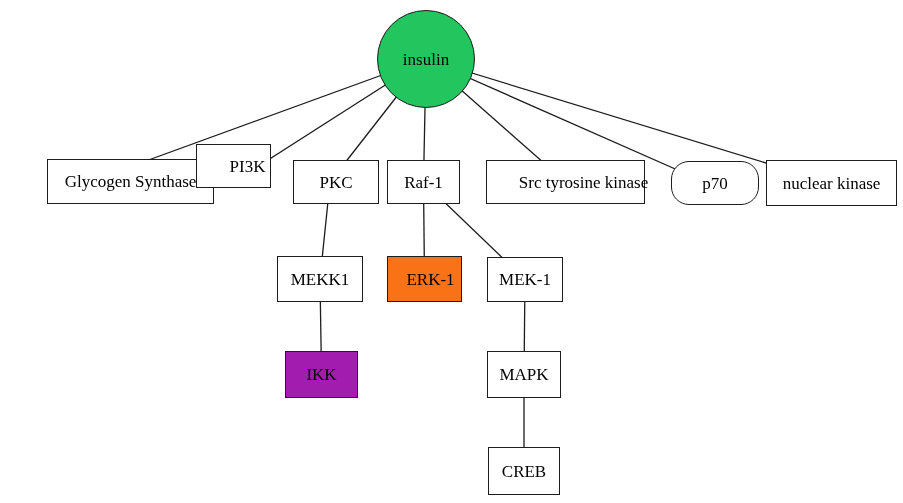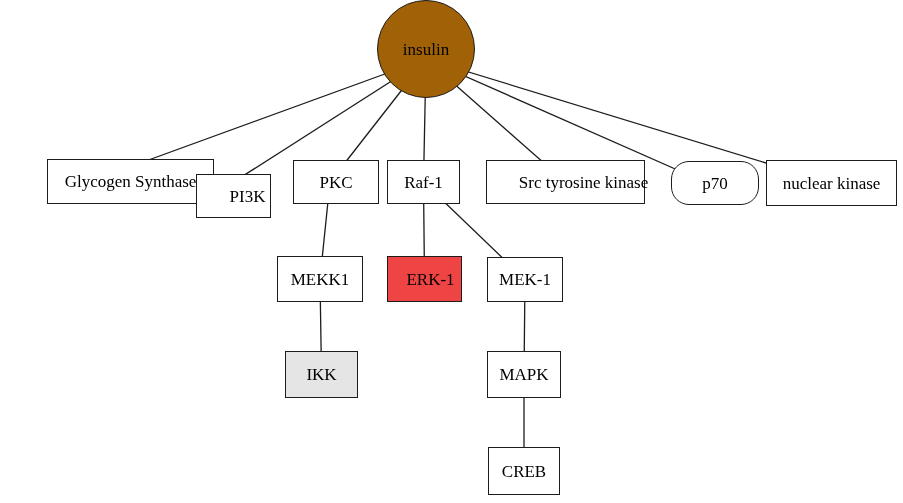--- a/index.html
+++ b/index.html
@@ -57,54 +57,54 @@
       <line x1="426" y1="59" x2="707" y2="183" stroke="#1c1c1c" stroke-width="1.3"></line>
       <line x1="426" y1="59" x2="831.5" y2="183" stroke="#1c1c1c" stroke-width="1.3"></line>
       <line x1="330" y1="182" x2="320" y2="279" stroke="#1c1c1c" stroke-width="1.3"></line>
       <line x1="320" y1="279" x2="321.5" y2="374.5" stroke="#1c1c1c" stroke-width="1.3"></line>
       <line x1="423.5" y1="182" x2="424.5" y2="279" stroke="#1c1c1c" stroke-width="1.3"></line>
       <line x1="423.5" y1="182" x2="525" y2="279.5" stroke="#1c1c1c" stroke-width="1.3"></line>
       <line x1="525" y1="279.5" x2="524" y2="374.5" stroke="#1c1c1c" stroke-width="1.3"></line>
       <line x1="524" y1="374.5" x2="524" y2="471" stroke="#1c1c1c" stroke-width="1.3"></line>
     </svg>
   <div id="nodes-layer">
-      <div class="node circle" style="left: 377px; top: 0; width: 98px; height: 98px; background: #a16207;">
+      <div class="node circle" style="left: 377px; top: 10px; width: 98px; height: 98px; background: #22c55e;">
         <span class="label">insulin</span>
       </div>
       <div class="node rect" style="left: 6px; top: 159px; width: 167px; height: 45px; background: rgb(255, 255, 255); margin-left: 41px;">
         <span class="label">Glycogen Synthase</span>
       </div>
-      <div class="node rect" style="left: 196px; top: 174px; width: 75px; height: 44px; background: rgb(255, 255, 255); padding-left: 28px;">
+      <div class="node rect" style="left: 196px; top: 144px; width: 75px; height: 44px; background: rgb(255, 255, 255); padding-left: 28px;">
         <span class="label">PI3K</span>
       </div>
       <div class="node rect" style="left: 293px; top: 160px; width: 86px; height: 44px; background: rgb(255, 255, 255);">
         <span class="label">PKC</span>
       </div>
       <div class="node rect" style="left: 387px; top: 160px; width: 73px; height: 44px; background: rgb(255, 255, 255);">
         <span class="label">Raf-1</span>
       </div>
       <div class="node rect" style="left: 486px; top: 160px; width: 159px; height: 44px; background: rgb(255, 255, 255); padding-left: 36px;">
         <span class="label">Src tyrosine kinase</span>
       </div>
       <div class="node rect" style="left: 671px; top: 161px; width: 88px; height: 44px; background: rgb(255, 255, 255); border-radius: 18px;">
         <span class="label">p70</span>
       </div>
       <div class="node rect" style="left: 766px; top: 160px; width: 131px; height: 46px; background: rgb(255, 255, 255);">
         <span class="label">nuclear kinase</span>
       </div>
       <div class="node rect" style="left: 277px; top: 256px; width: 86px; height: 46px; background: rgb(255, 255, 255);">
         <span class="label">MEKK1</span>
       </div>
-      <div class="node rect" style="left: 387px; top: 256px; width: 75px; height: 46px; background: #ef4444; padding-left: 12px;">
+      <div class="node rect" style="left: 387px; top: 256px; width: 75px; height: 46px; background: #f97316; padding-left: 12px;">
         <span class="label">ERK-1</span>
       </div>
       <div class="node rect" style="left: 487px; top: 257px; width: 76px; height: 45px; background: rgb(255, 255, 255);">
         <span class="label">MEK-1</span>
       </div>
-      <div class="node rect" style="left: 285px; top: 351px; width: 73px; height: 47px; background: #e5e5e5;">
+      <div class="node rect" style="left: 285px; top: 351px; width: 73px; height: 47px; background: #a21caf;">
         <span class="label">IKK</span>
       </div>
       <div class="node rect" style="left: 487px; top: 351px; width: 74px; height: 47px; background: rgb(255, 255, 255);">
         <span class="label">MAPK</span>
       </div>
       <div class="node rect" style="left: 488px; top: 447px; width: 72px; height: 48px; background: rgb(255, 255, 255);">
         <span class="label">CREB</span>
       </div>
     </div>
 </div>

